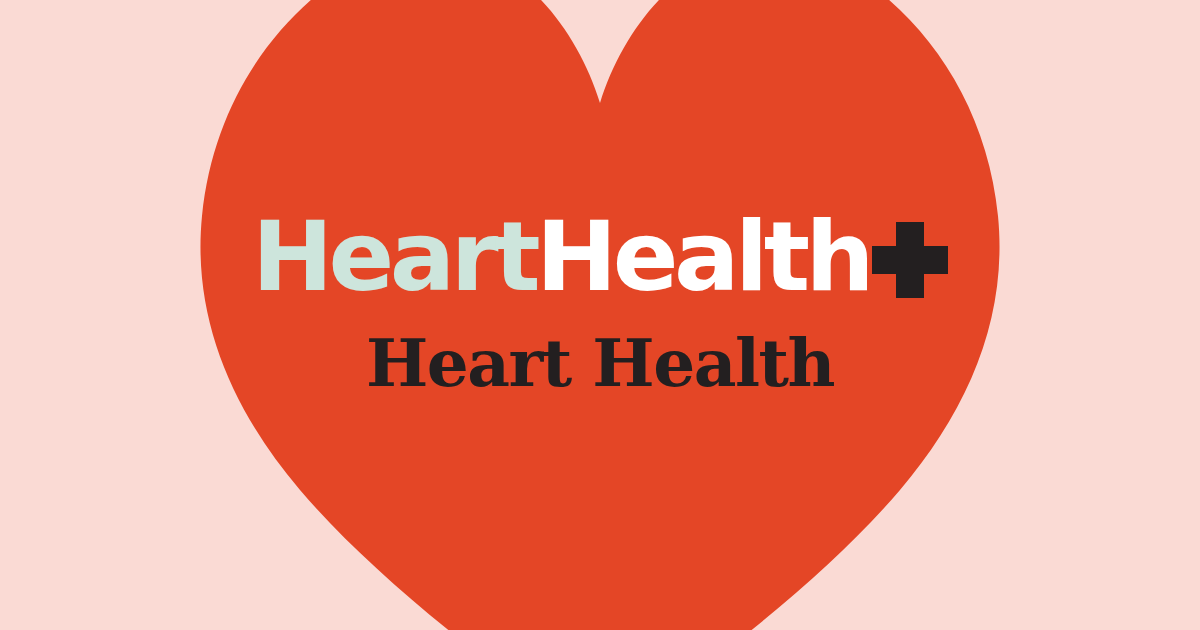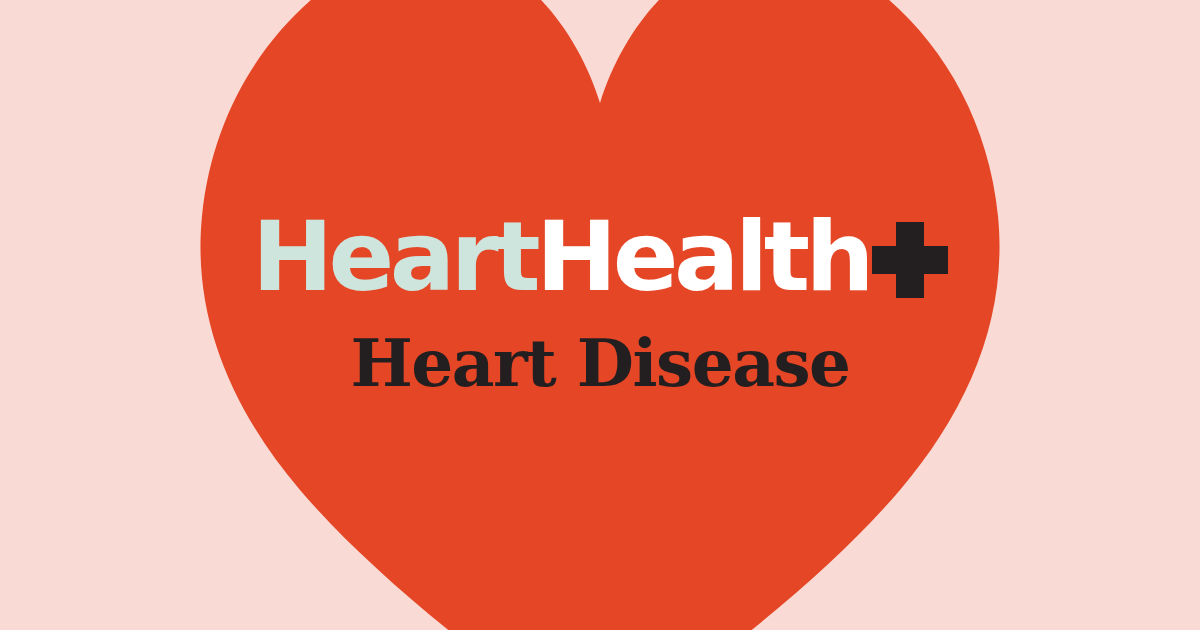--- a/index.html
+++ b/index.html
@@ -119,16 +119,16 @@
              C 812 -60 730 -62 676 -16
              C 640 14 614 58 600 103 Z" fill="#e44626"></path>
   </svg>
 
   <div class="content">
 
     <div class="logo">
       <span class="logo-text logo-part-one" style="color: rgb(205, 229, 220);">Heart</span><span class="logo-text logo-part-two" style="color: rgb(255, 255, 255);">Health</span><span class="logo-plus"></span>
     </div>
 
-    <div class="subtitle" style="color: rgb(35, 31, 32);">Heart Disease</div>
+    <div class="subtitle" style="color: rgb(35, 31, 32);">Heart Health</div>
 
   </div>
 </div>
 
 </body></html>

